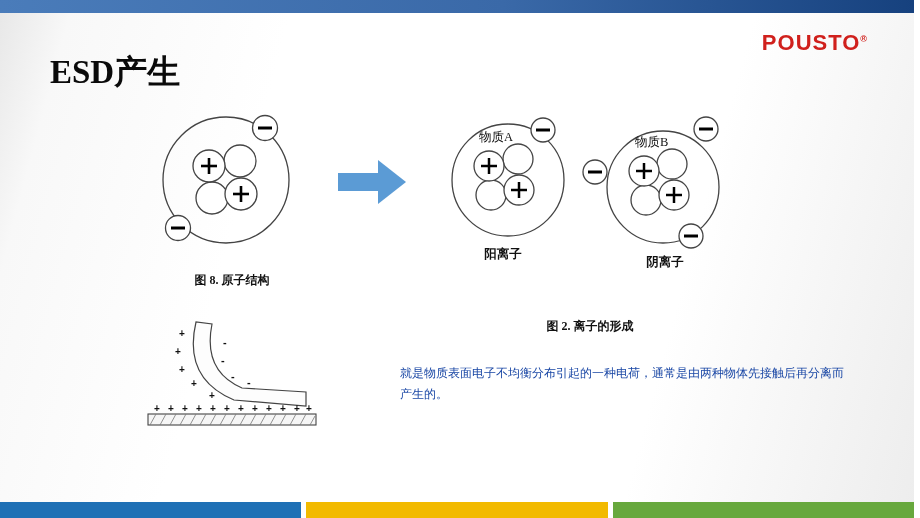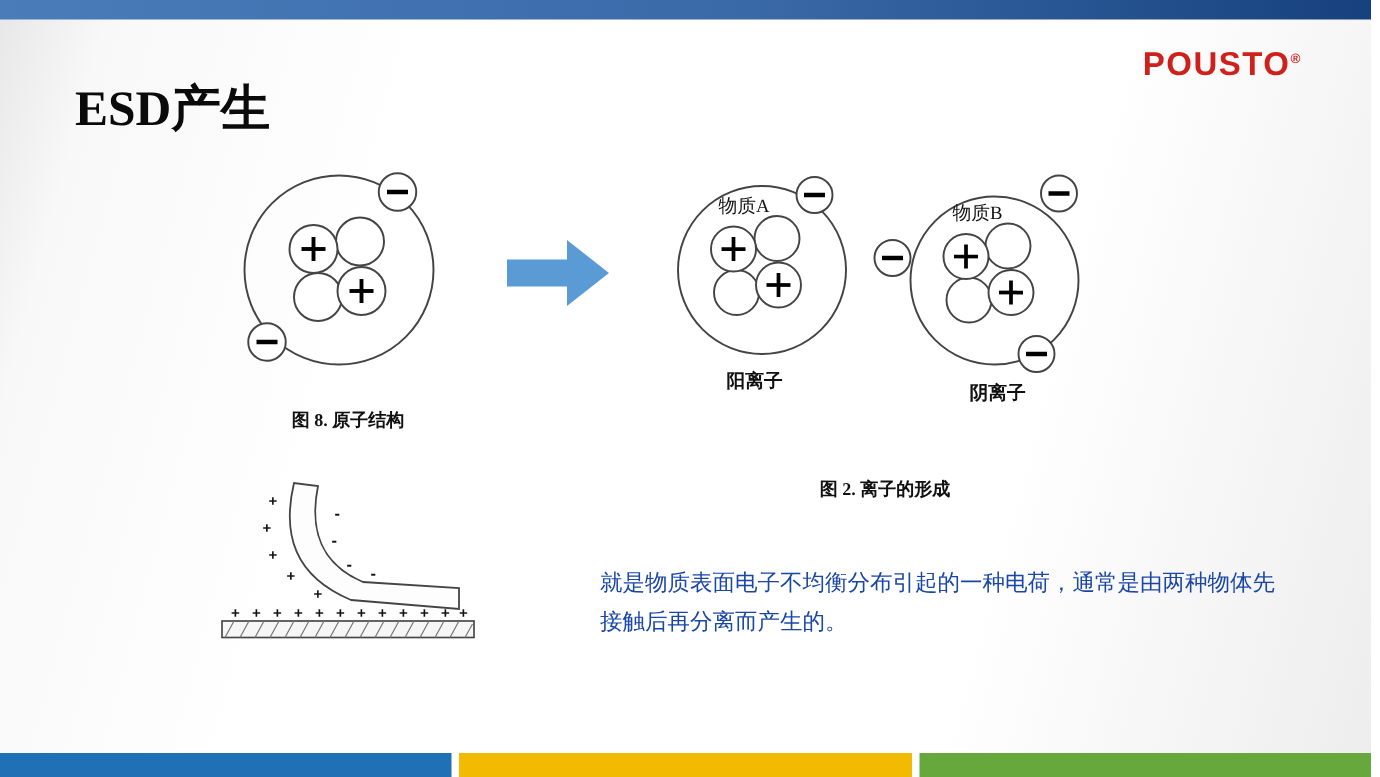--- a/index.html
+++ b/index.html
@@ -31,21 +31,21 @@
   #arrow-svg { position:absolute; left:338px; top:160px; }
   #fig2-svg { position:absolute; left:425px; top:98px; }
   #fig2-caption { left:425px; top:278px; width:330px;margin-top:40px; }
   #fig3-svg { position:absolute; left:146px; top:320px; }
   #fig3-caption { left:140px; top:440px; width:195px; font-size:11px; }
   .diagram-text {
     font-family:"Liberation Serif", serif; fill:#111;
   }
   .text-block { position:absolute; left:400px; top:363px; width:455px; }
   .text-heading { color:#1a47a5; font-size:17px; font-weight:bold; }
-  .text-body { color:#1a47a5; font-size:15px; line-height:1.75; margin-top:13px; }
+  .text-body { color:#1a47a5; font-size:12px; line-height:1.75; }
   .footer-bars {
     position:absolute; left:0; bottom:0; width:100%; height:16px;
     display:flex; gap:5px;
   }
   .footer-bars .bar { flex:1; }
   .bar-blue   { background:#1f70b5; }
   .bar-yellow { background:#f2ba00; }
   .bar-green  { background:#67a83d; }
 </style>
 </head>

